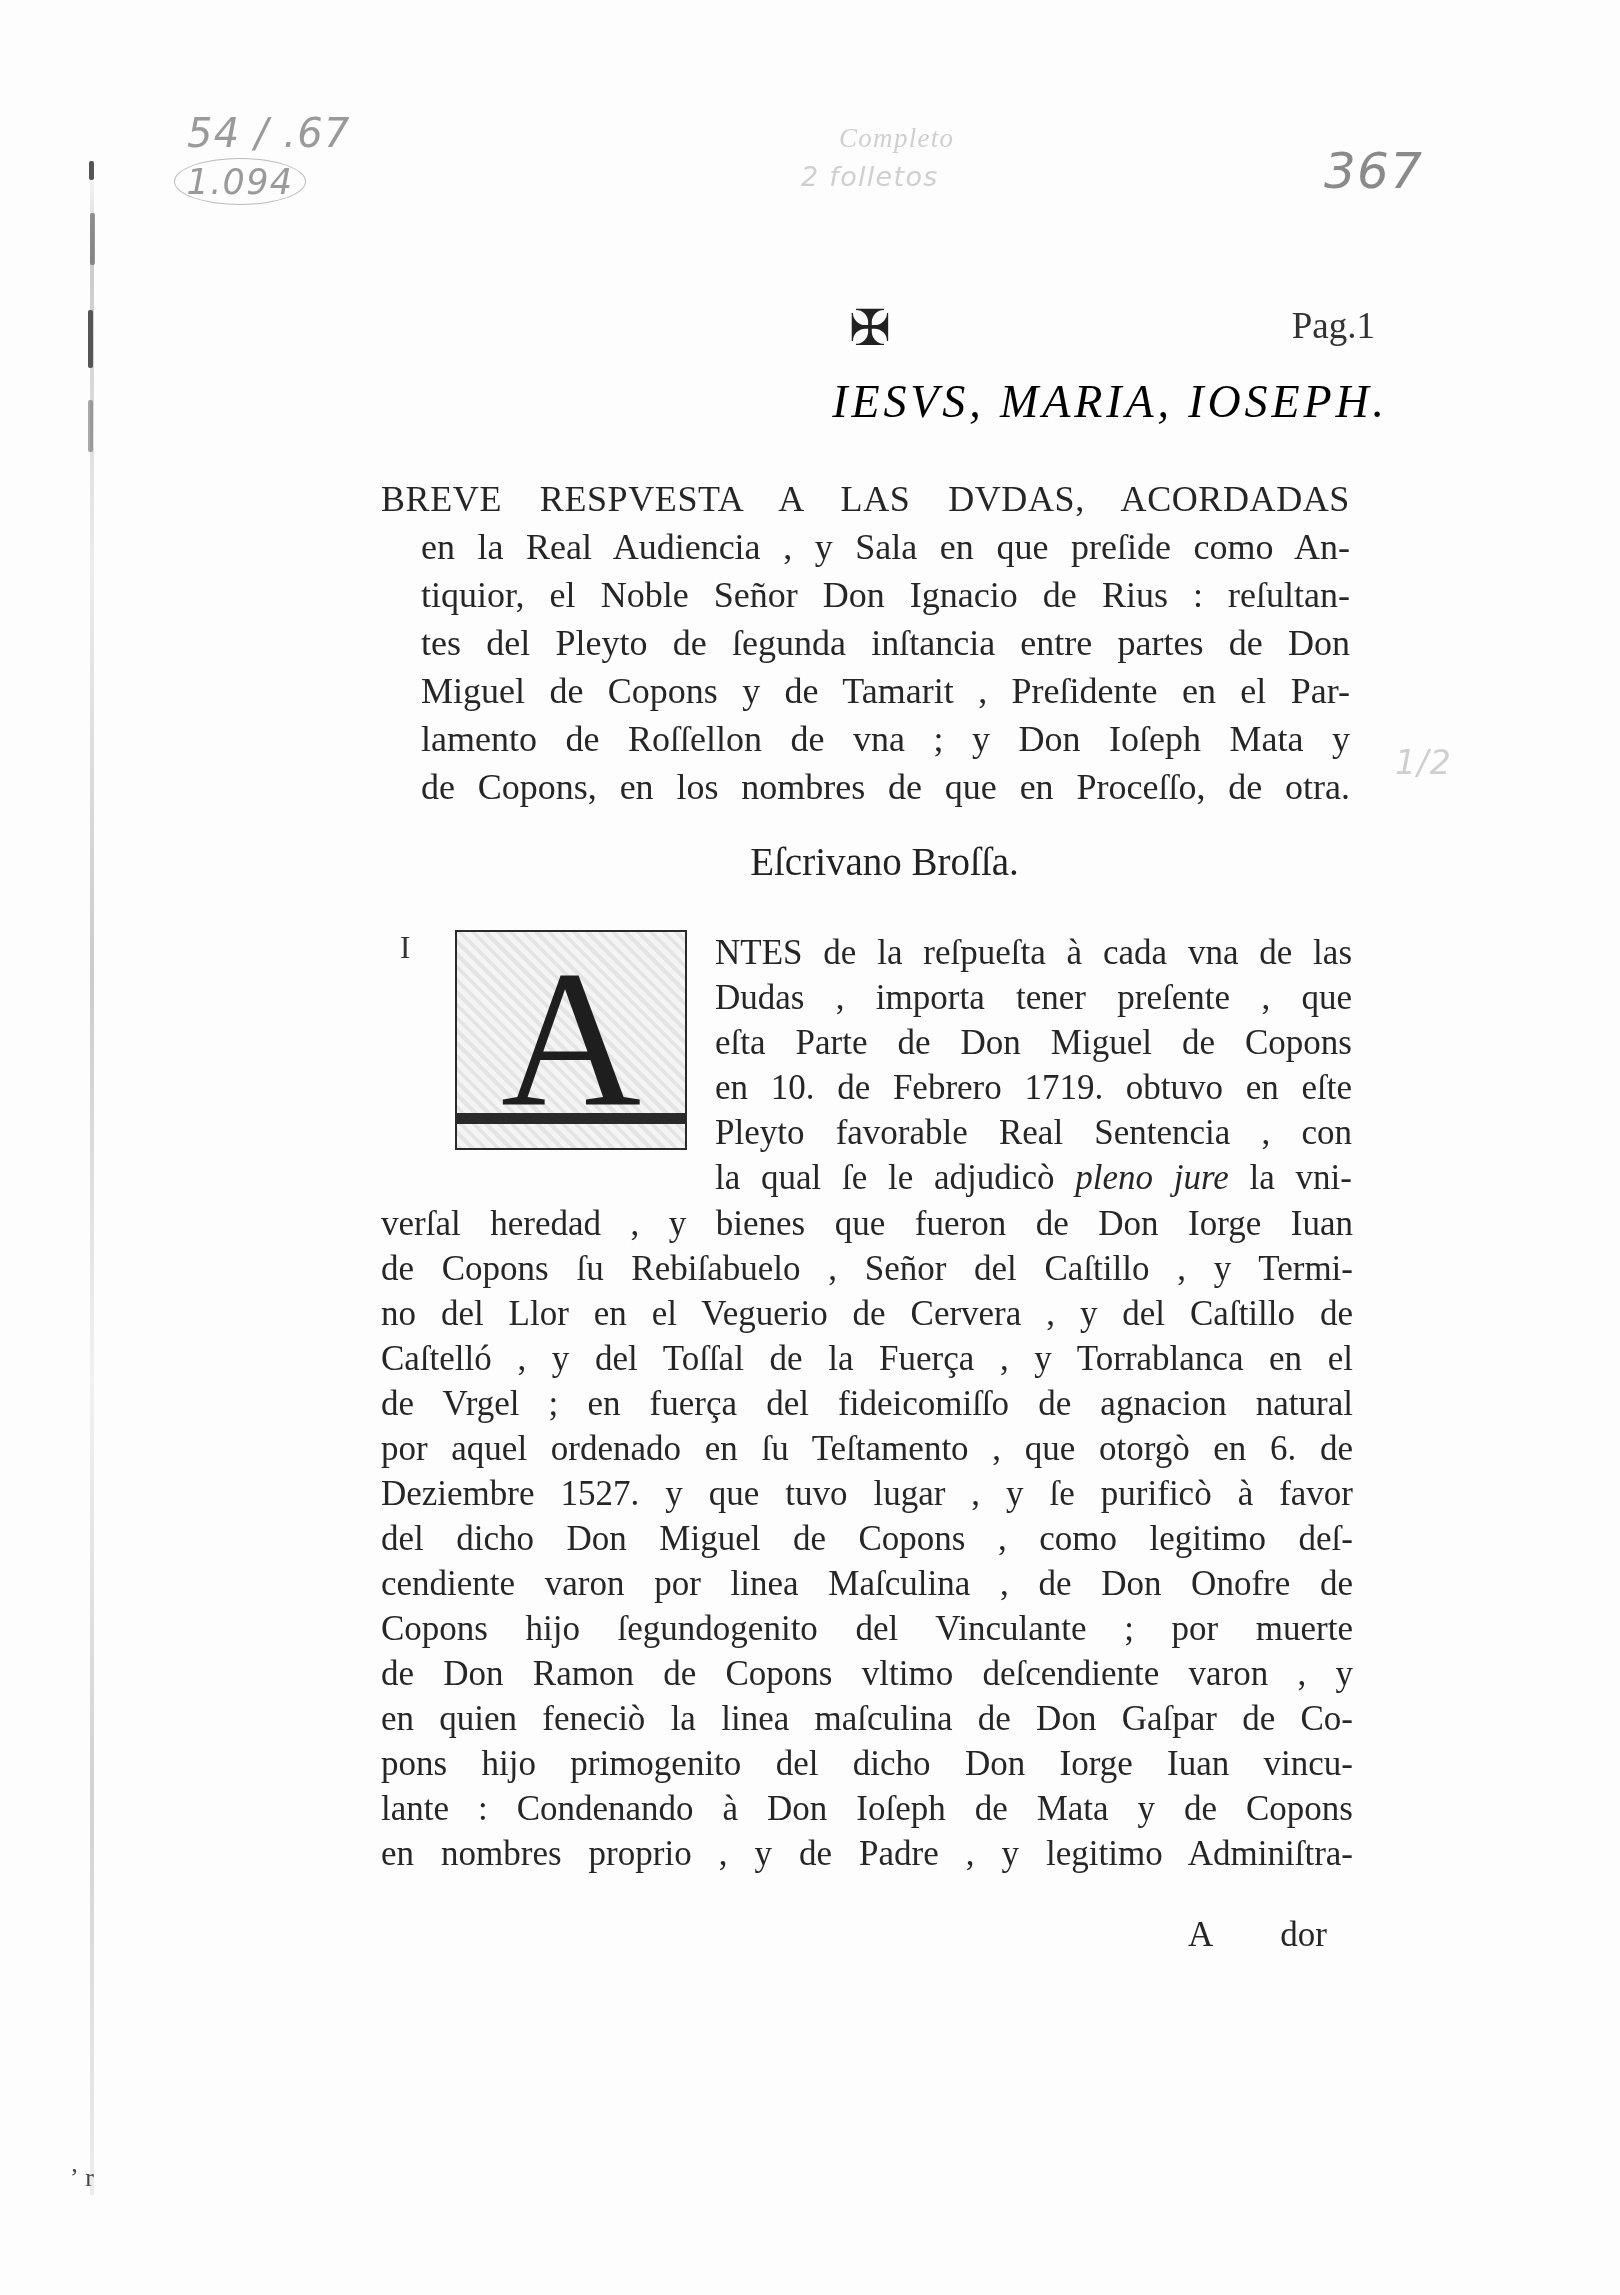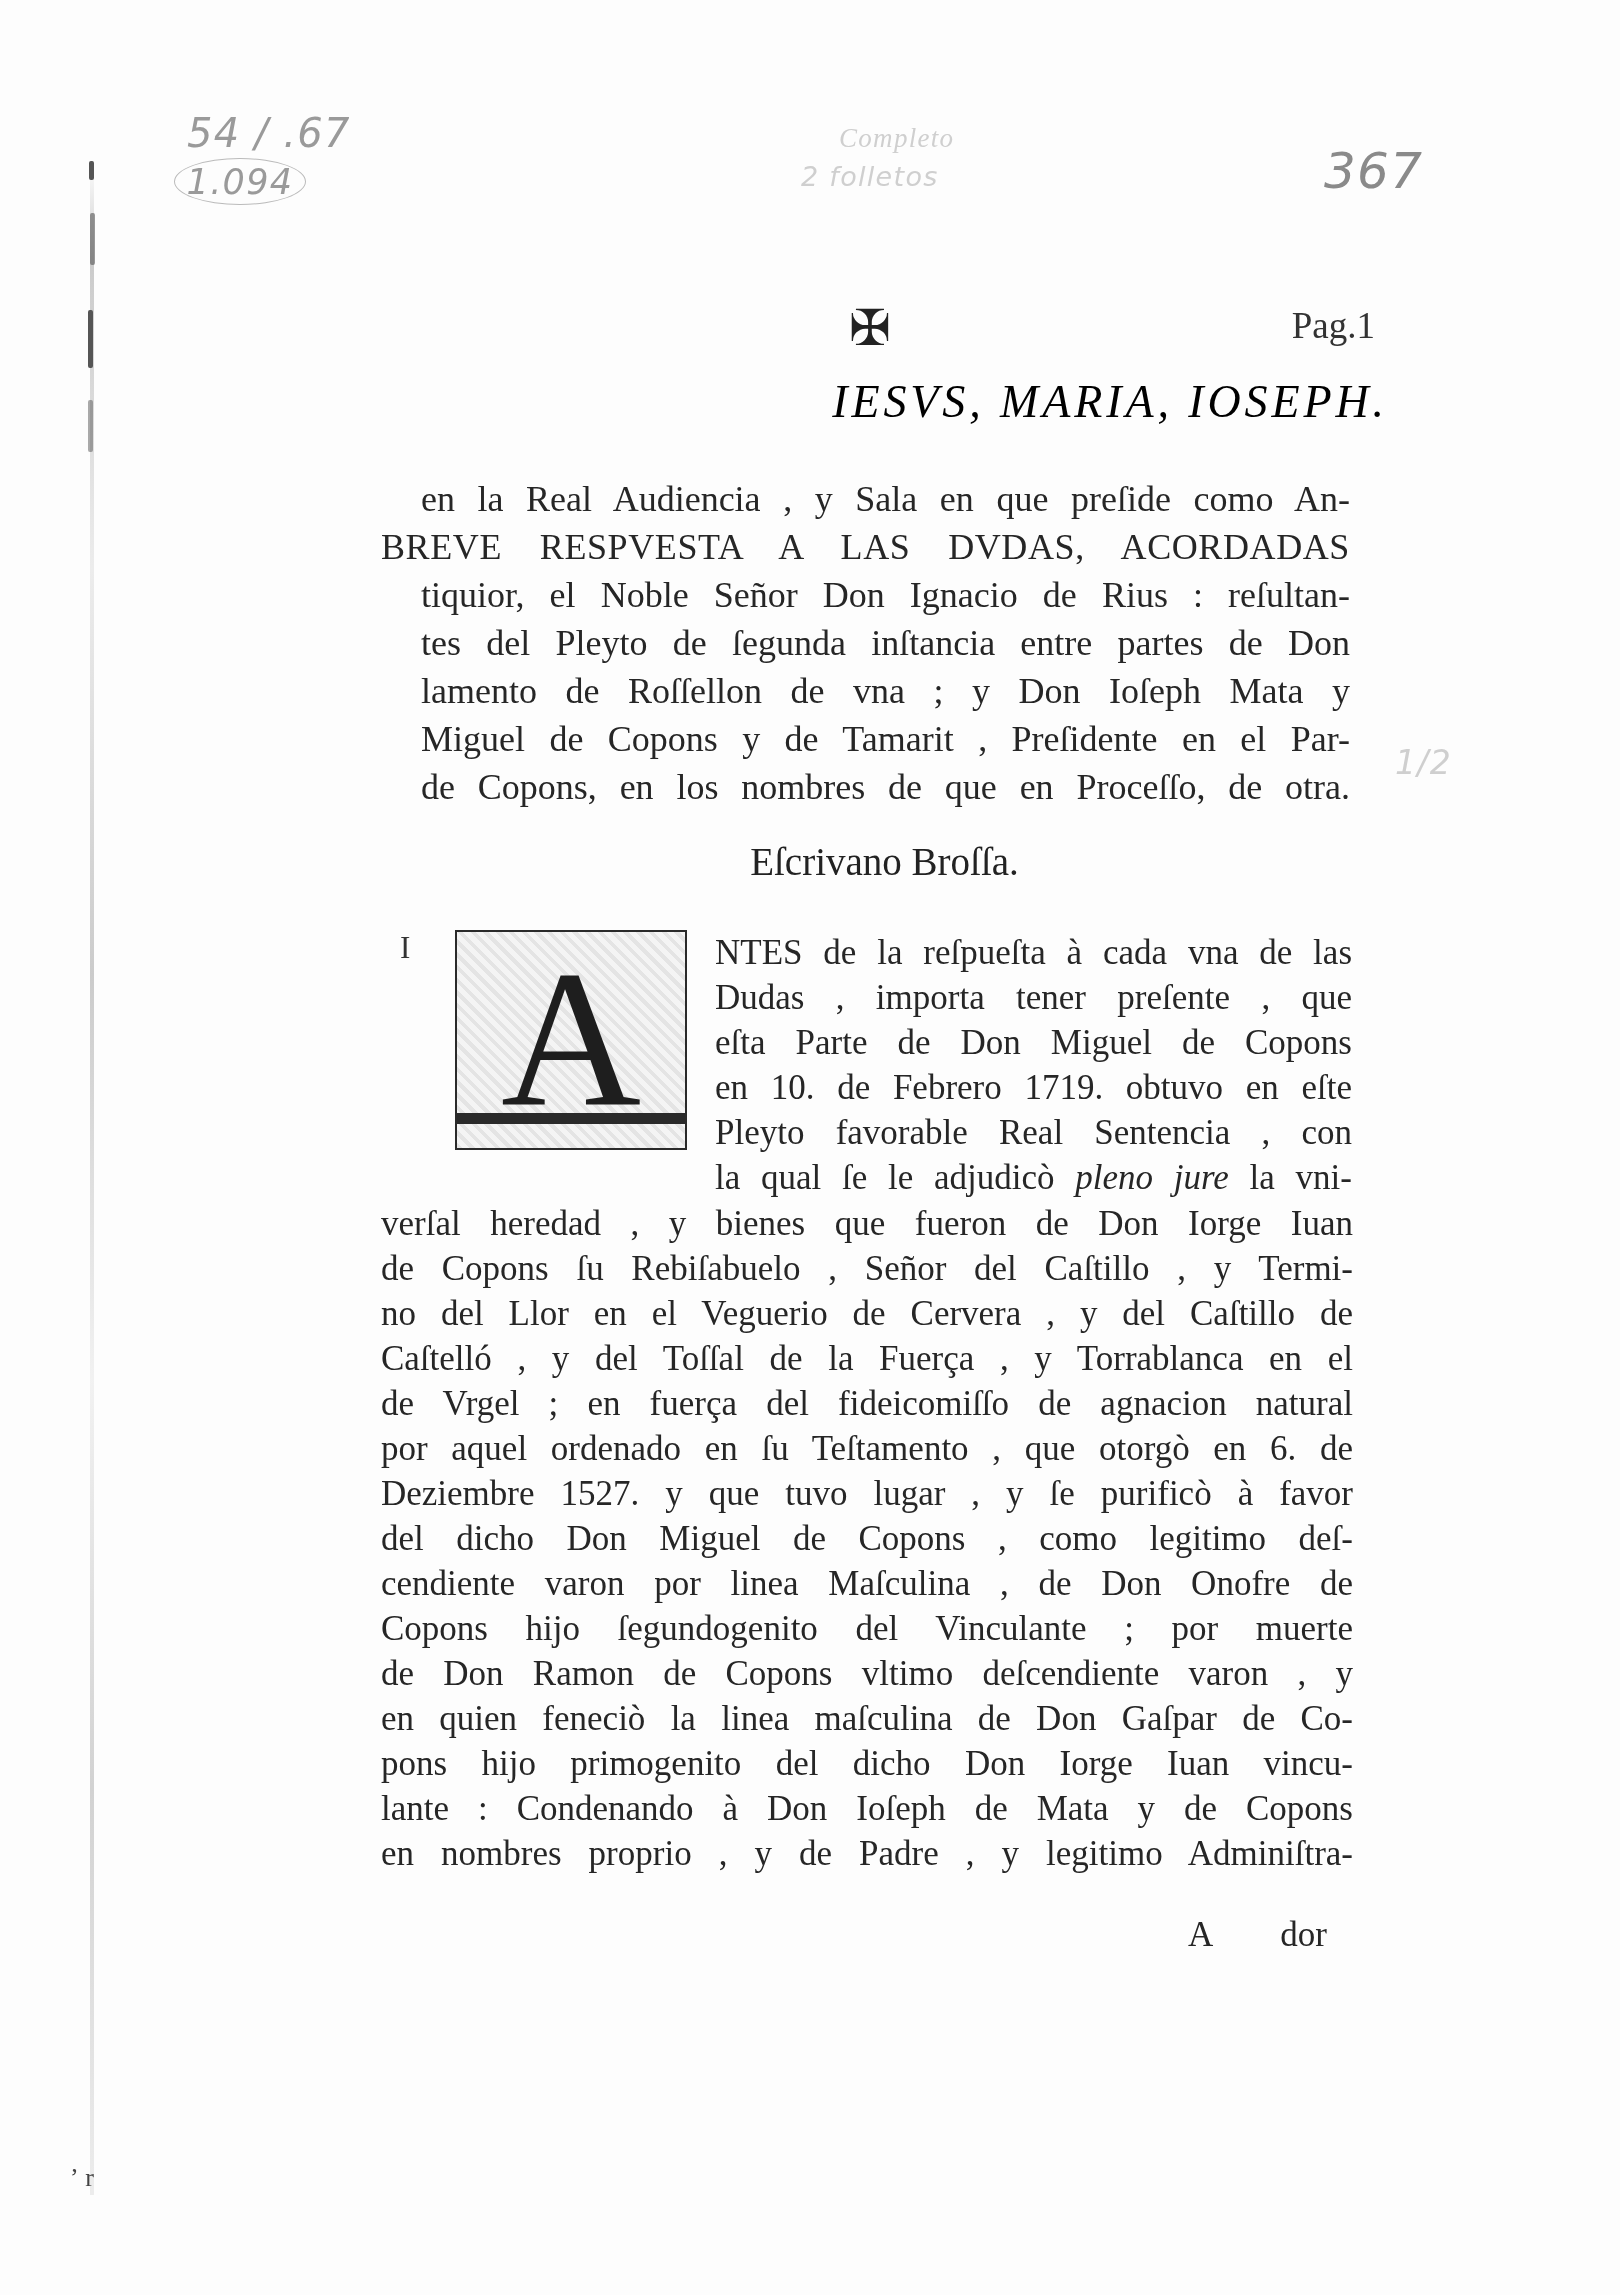--- a/index.html
+++ b/index.html
@@ -116,26 +116,26 @@
 <div class="pencil light margin-faint">1/2</div>
 
 <div class="header-row">
   <span class="cross">✠</span>
   <span class="page-no">Pag.1</span>
 </div>
 
 <div class="invocation">IESVS, MARIA, IOSEPH.</div>
 
 <div class="title-block">
+  <span class="line first">BREVE RESPVESTA A LAS DVDAS, ACORDADAS</span>
   <span class="line indent">en la Real Audiencia , y Sala en que preſide como An-</span>
-  <span class="line first">BREVE RESPVESTA A LAS DVDAS, ACORDADAS</span>
   <span class="line indent">tiquior, el Noble Señor Don Ignacio de Rius : reſultan-</span>
   <span class="line indent">tes del Pleyto de ſegunda inſtancia entre partes de Don</span>
+  <span class="line indent">Miguel de Copons y de Tamarit , Preſidente en el Par-</span>
   <span class="line indent">lamento de Roſſellon de vna ; y Don Ioſeph Mata y</span>
-  <span class="line indent">Miguel de Copons y de Tamarit , Preſidente en el Par-</span>
   <span class="line indent last">de Copons, en los nombres de que en Proceſſo, de otra.</span>
 </div>
 
 <div class="scribe">Eſcrivano Broſſa.</div>
 
 <div class="para-num">I</div>
 <div class="dropcap">
   <div class="dropcap-bar"></div>
   <div class="dropcap-letter">A</div>
 </div>

